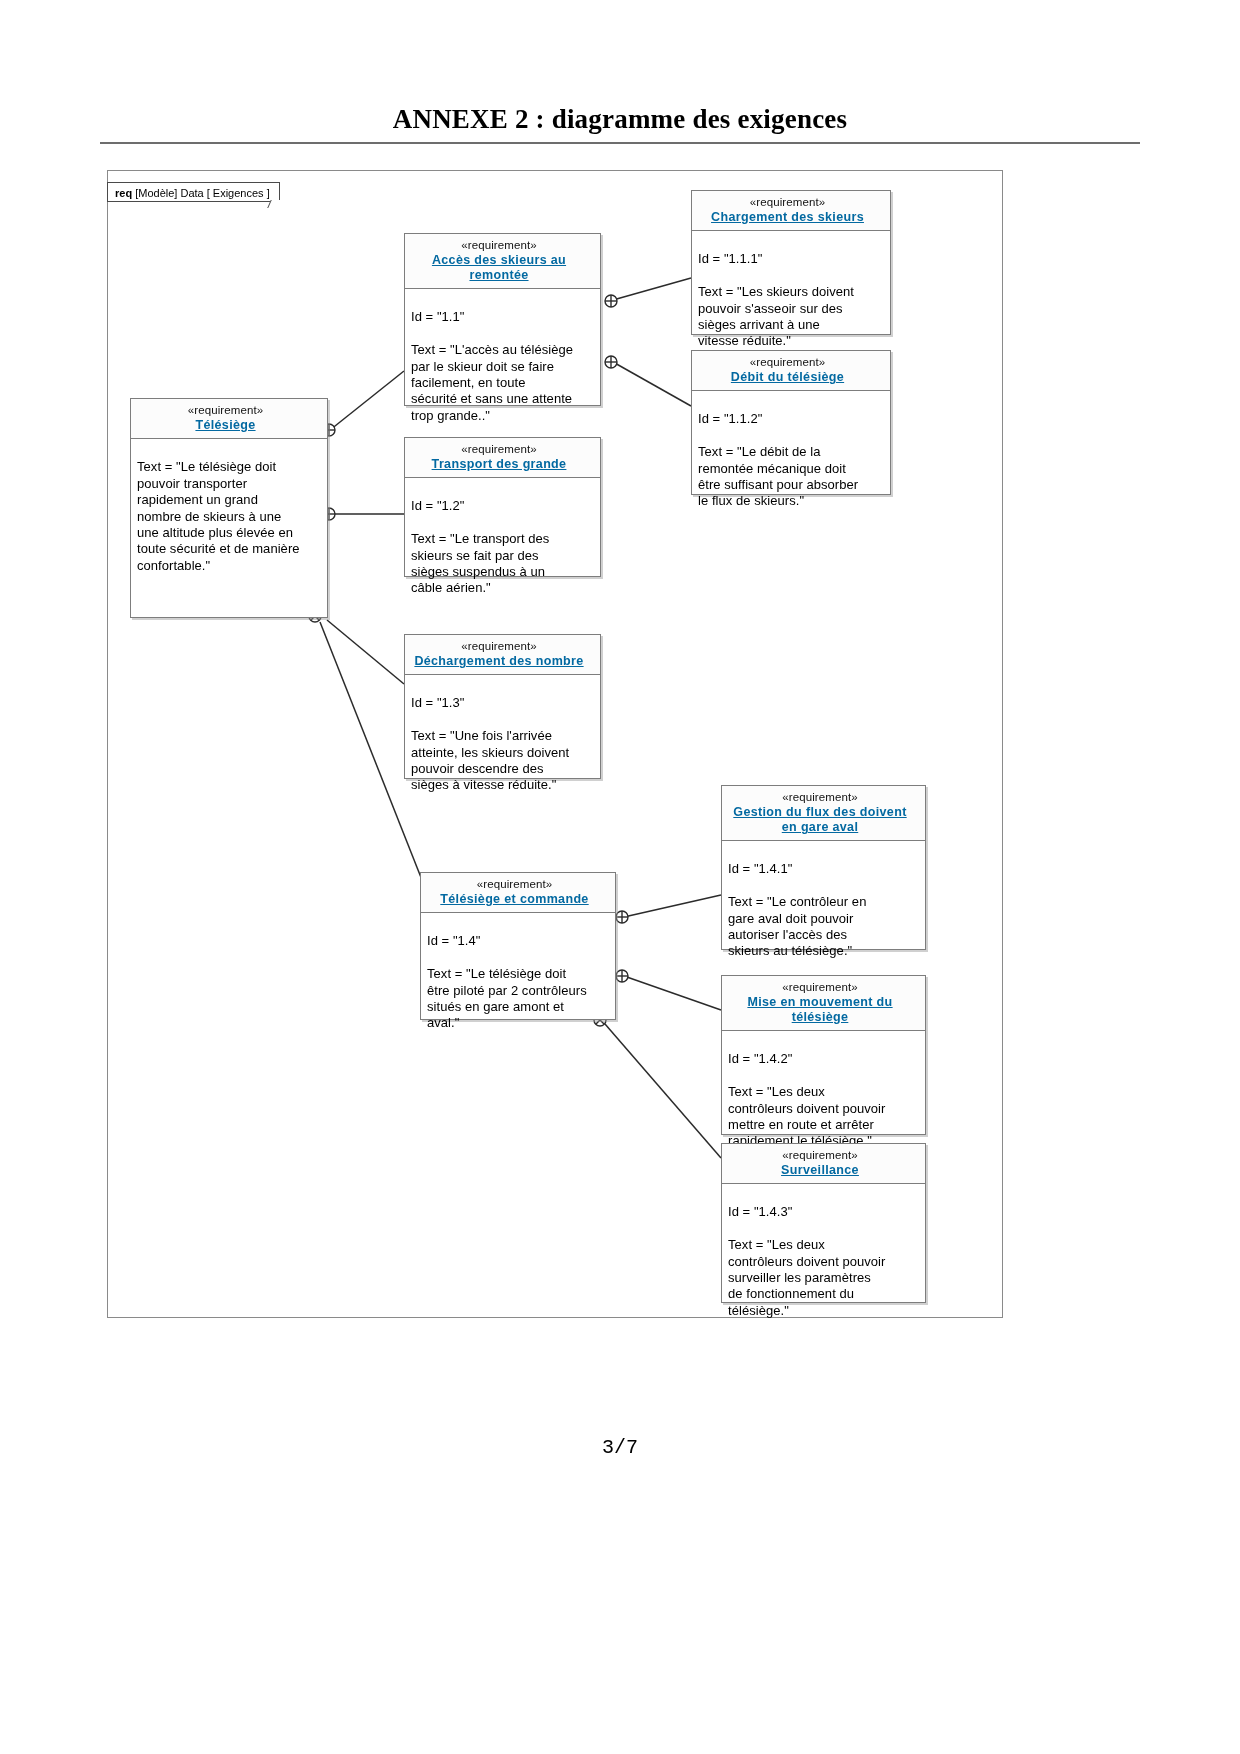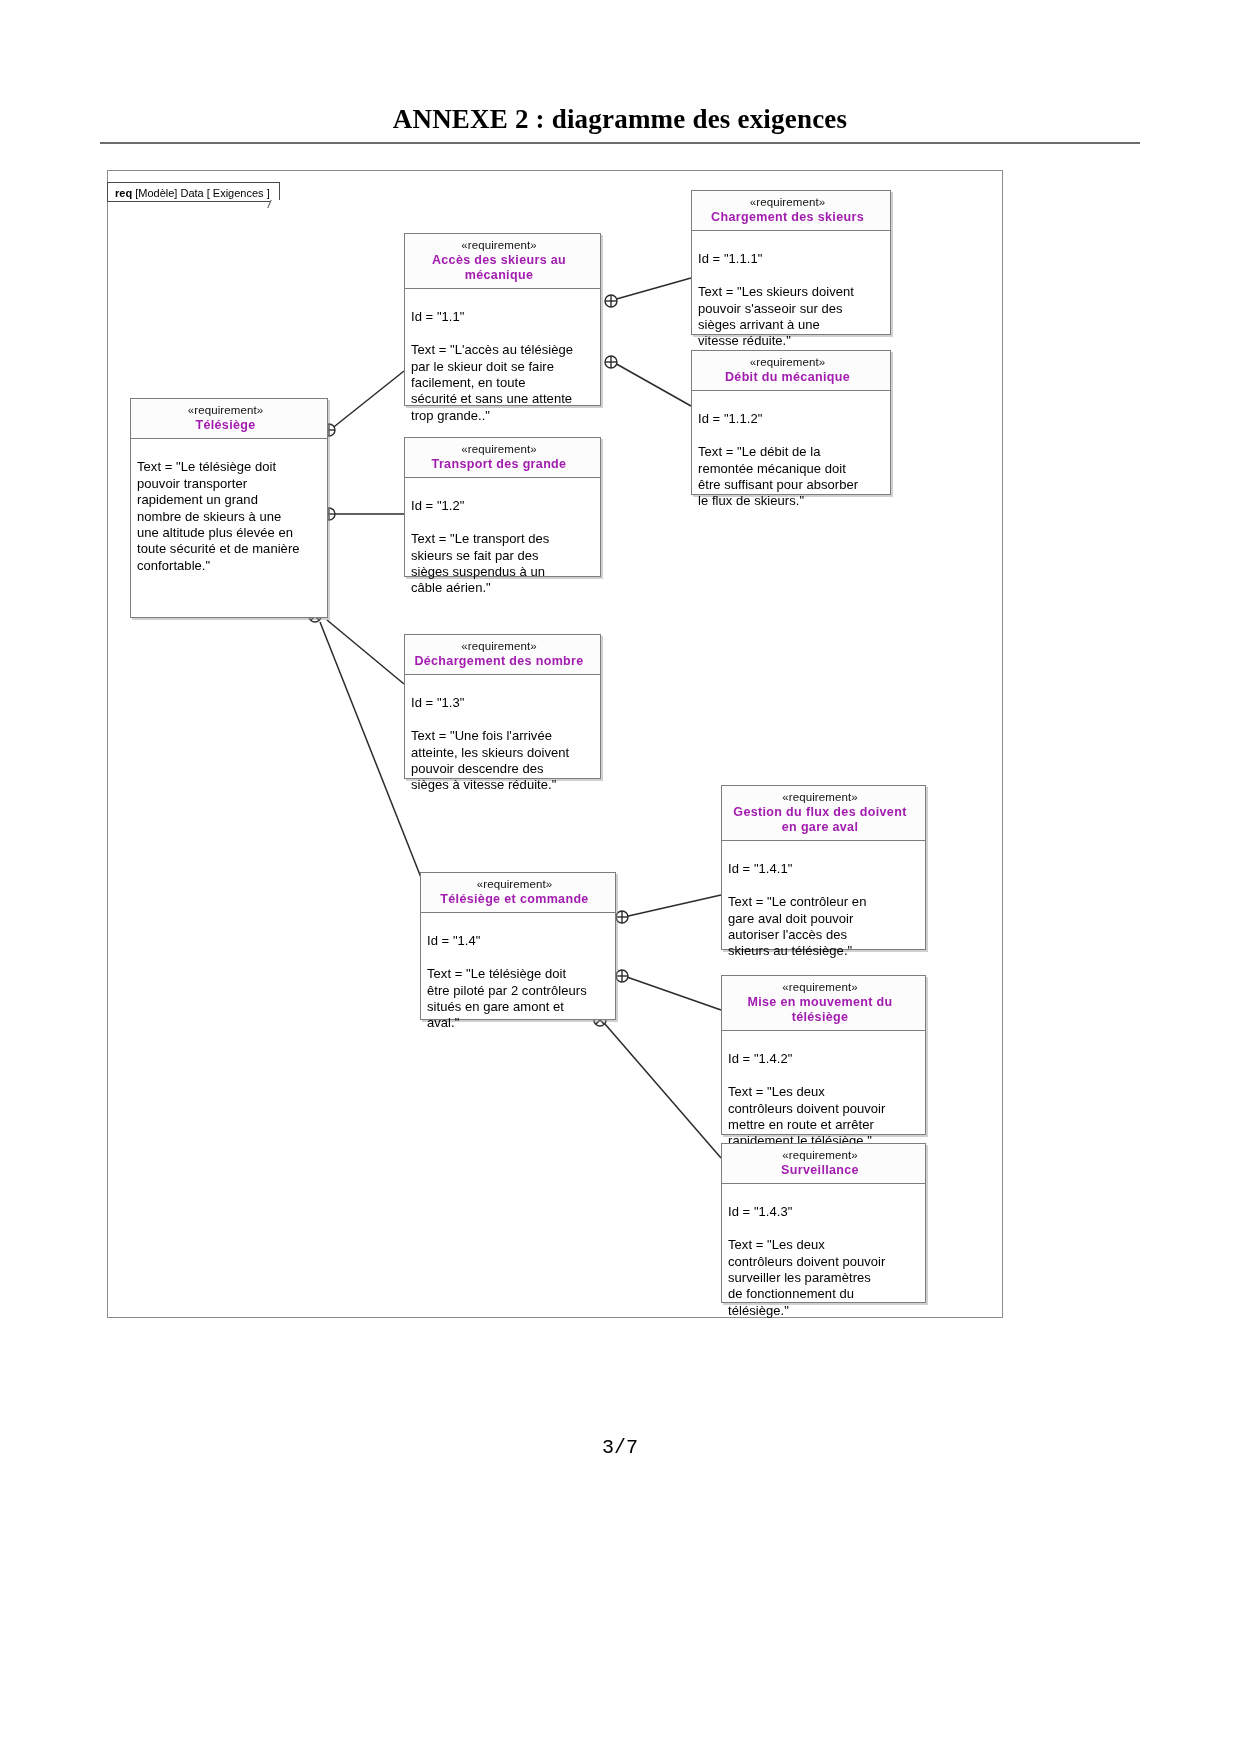--- a/index.html
+++ b/index.html
@@ -76,22 +76,23 @@
     line-height:14px;
     color:#111;
     letter-spacing:.1px;
   }
   .req-name{
     display:block;
     font-size:12.5px;
     line-height:15px;
     font-weight:bold;
     letter-spacing:.35px;
-    color:#a21caf;
+    color:#0369a1;
     margin-top:1px;
+    text-decoration:underline;
   }
   .req-body{
     padding:4px 5px 6px 6px;
     font-size:13px;
     line-height:16.4px;
     color:#000;
     white-space:pre-line;
     letter-spacing:.05px;
   }
   .req-body .idline{ display:block; }
@@ -212,21 +213,21 @@
 une altitude plus élevée en
 toute sécurité et de manière
 confortable."</span>
     </div>
   </div>
 
   <div class="req" style="left:404px; top:233px; width:197px; height:173px;">
     <div class="req-head">
       <span class="stereo">«requirement»</span>
       <span class="req-name" style="white-space:pre-line;">Accès des skieurs au
-mécanique</span>
+remontée</span>
     </div>
     <div class="req-body">
       <span class="idline">Id = "1.1"</span>
       <span class="txtline">Text = "L'accès au télésiège
 par le skieur doit se faire
 facilement, en toute
 sécurité et sans une attente
 trop grande.."</span>
     </div>
   </div>
@@ -241,21 +242,21 @@
       <span class="txtline">Text = "Les skieurs doivent
 pouvoir s'asseoir sur des
 sièges arrivant à une
 vitesse réduite."</span>
     </div>
   </div>
 
   <div class="req" style="left:691px; top:350px; width:200px; height:145px;">
     <div class="req-head">
       <span class="stereo">«requirement»</span>
-      <span class="req-name">Débit du mécanique</span>
+      <span class="req-name">Débit du télésiège</span>
     </div>
     <div class="req-body">
       <span class="idline">Id = "1.1.2"</span>
       <span class="txtline">Text = "Le débit de la
 remontée mécanique doit
 être suffisant pour absorber
 le flux de skieurs."</span>
     </div>
   </div>
 

